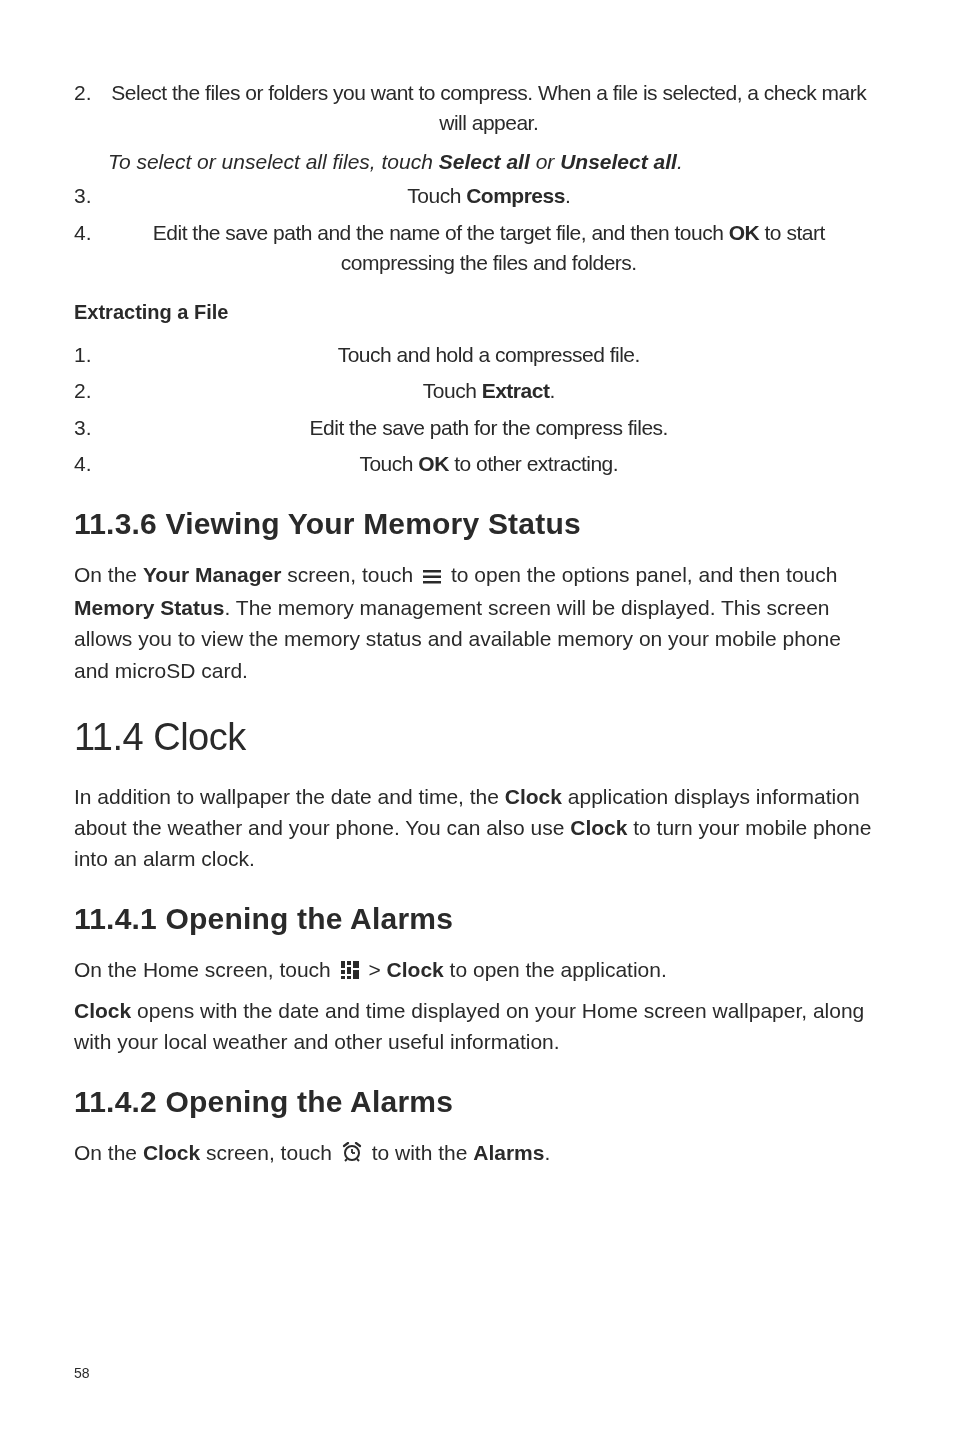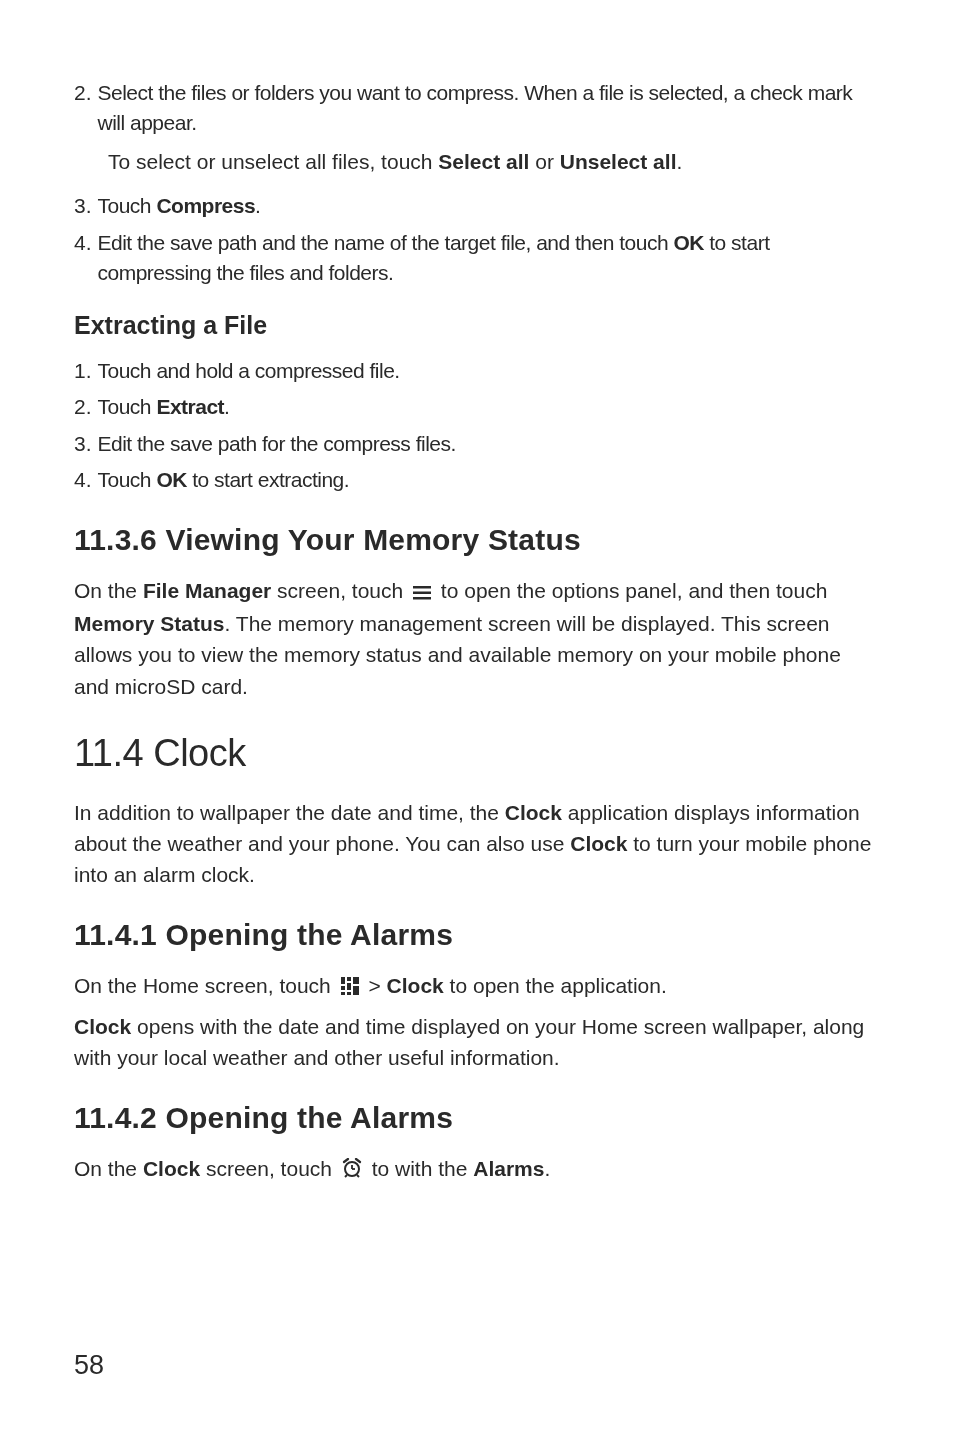--- a/index.html
+++ b/index.html
@@ -22,31 +22,33 @@
       line-height: 1.45;
       margin-bottom: 6px;
     }
     .ol-num {
       flex-shrink: 0;
       padding-right: 6px;
     }
     .ol-text {
       flex: 1;
       letter-spacing: -0.5px;
+      text-align: center;
     }
     .nested {
       margin-left: 34px;
       font-size: 21px;
       line-height: 1.45;
-      margin-bottom: 14px;
+      margin-bottom: 4px;
       margin-top: 8px;
+      font-style: italic;
     }
     .h3 {
       font-weight: bold;
-      font-size: 25px;
+      font-size: 20px;
       margin-top: 22px;
       margin-bottom: 16px;
     }
     .h2 {
       font-size: 30px;
       font-weight: bold;
       margin-top: 28px;
       margin-bottom: 18px;
       letter-spacing: 0.2px;
     }
@@ -67,21 +69,21 @@
     }
     .icon {
       display: inline-block;
       vertical-align: middle;
       margin: 0 4px;
     }
     .pagenum {
       position: absolute;
       bottom: 48px;
       left: 74px;
-      font-size: 27px;
+      font-size: 14px;
     }
   </style>
 </head>
 <body>
 
 <div class="ol-item">
   <div class="ol-num">2.</div>
   <div class="ol-text">Select the files or folders you want to compress. When a file is selected, a check mark will appear.</div>
 </div>
 
@@ -111,27 +113,27 @@
   <div class="ol-text"><span>Touch </span><span class="b">Extract</span><span>.</span></div>
 </div>
 
 <div class="ol-item">
   <div class="ol-num">3.</div>
   <div class="ol-text">Edit the save path for the compress files.</div>
 </div>
 
 <div class="ol-item">
   <div class="ol-num">4.</div>
-  <div class="ol-text"><span>Touch </span><span class="b">OK</span><span> to start extracting.</span></div>
+  <div class="ol-text"><span>Touch </span><span class="b">OK</span><span> to other extracting.</span></div>
 </div>
 
 <div class="h2">11.3.6  Viewing Your Memory Status</div>
 
 <div class="para">
-  <span>On the </span><span class="b">File Manager</span><span> screen, touch </span><span class="icon"><svg width="18" height="14" viewBox="0 0 18 14">
+  <span>On the </span><span class="b">Your Manager</span><span> screen, touch </span><span class="icon"><svg width="18" height="14" viewBox="0 0 18 14">
         <rect x="0" y="0" width="18" height="2.5" fill="#2a2a2a"></rect>
         <rect x="0" y="5.5" width="18" height="2.5" fill="#2a2a2a"></rect>
         <rect x="0" y="11" width="18" height="2.5" fill="#2a2a2a"></rect>
       </svg></span><span> to open the options panel, and then touch </span><span class="b">Memory Status</span><span>. The memory management screen will be displayed. This screen allows you to view the memory status and available memory on your mobile phone and microSD card.</span>
 </div>
 
 <div class="h1">11.4  Clock</div>
 
 <div class="para">
   <span>In addition to wallpaper the date and time, the </span><span class="b">Clock</span><span> application displays information about the weather and your phone. You can also use </span><span class="b">Clock</span><span> to turn your mobile phone into an alarm clock.</span>

